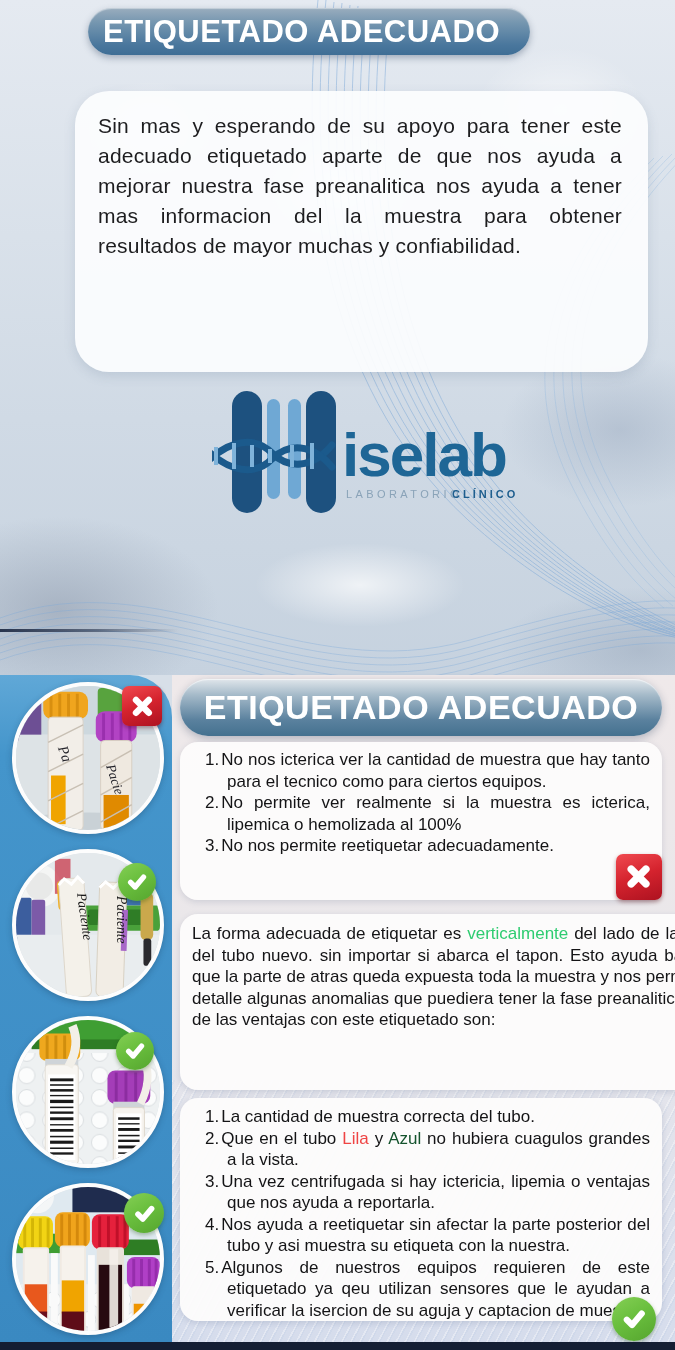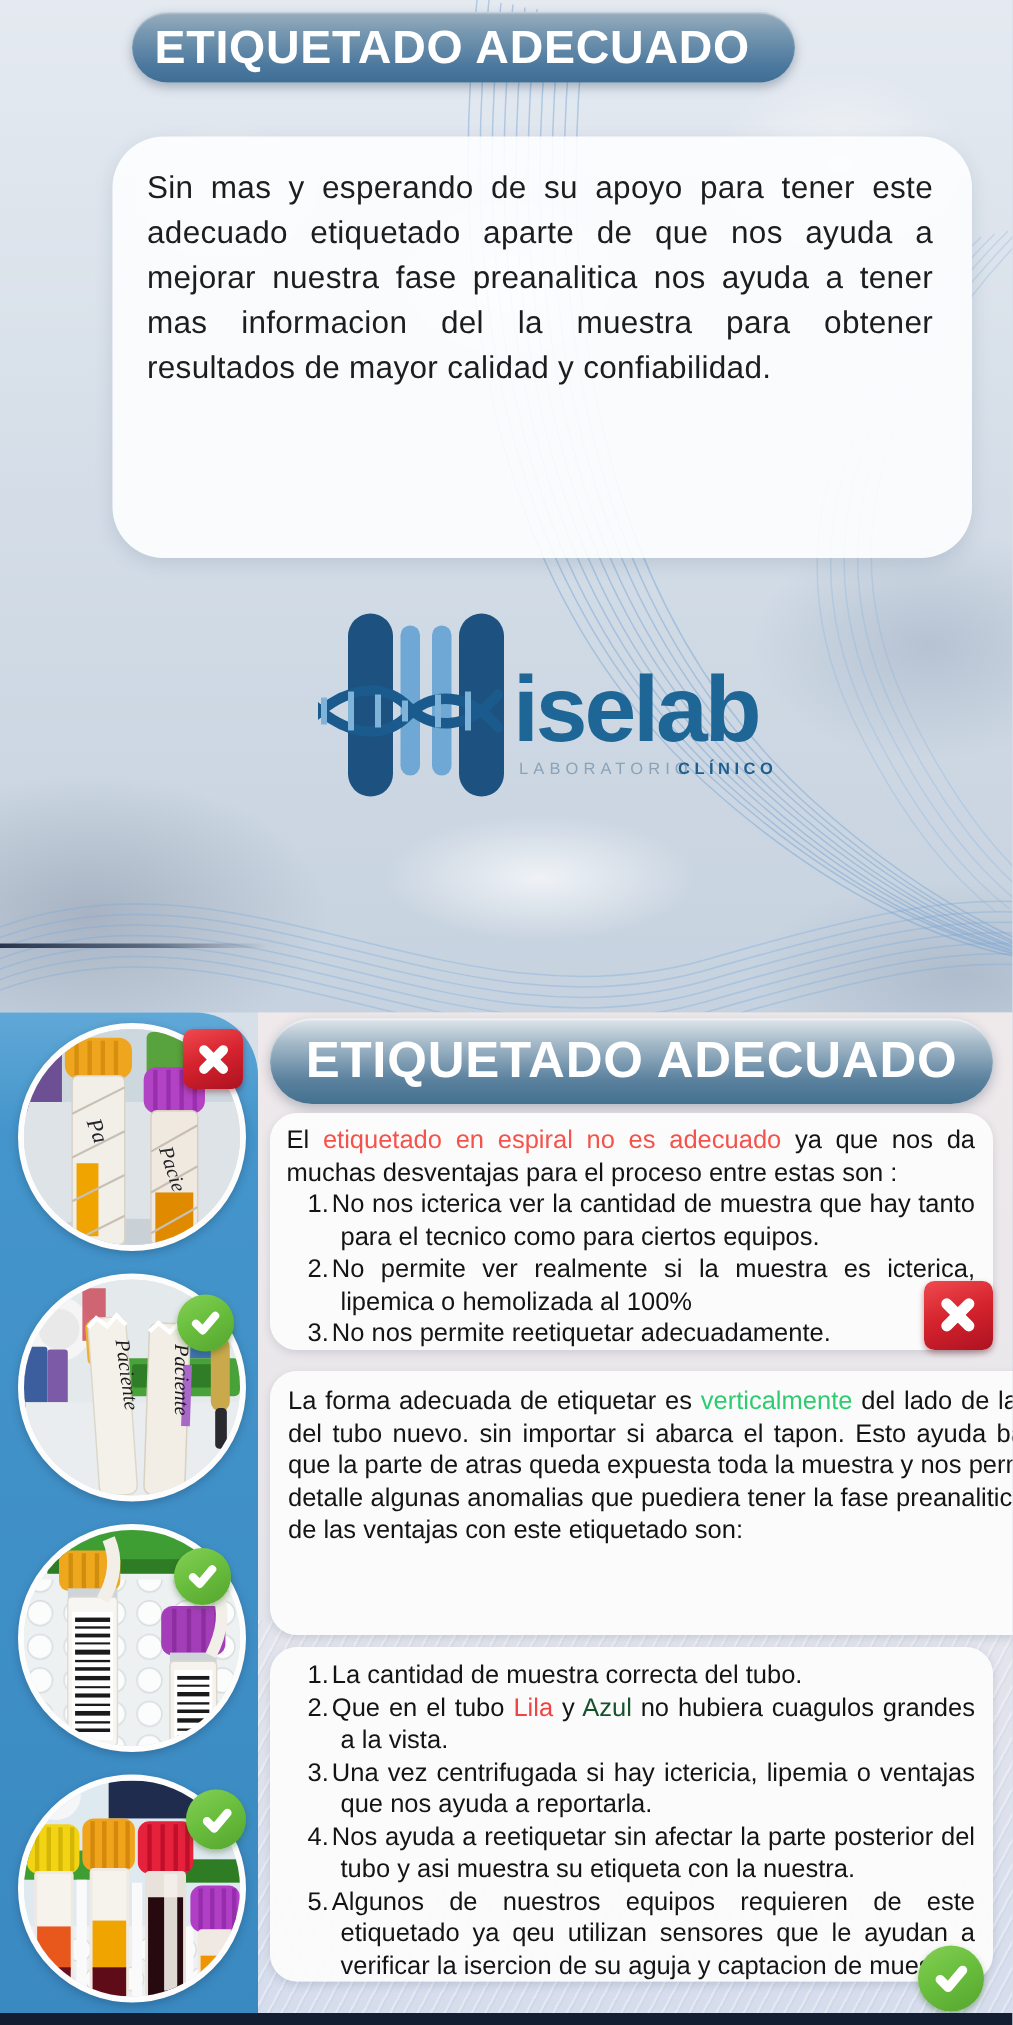--- a/index.html
+++ b/index.html
@@ -45,21 +45,21 @@
     background:rgba(252,253,254,.93);
     box-shadow:0 4px 12px rgba(90,110,140,.18);
     padding:20px 26px 0 23px;box-sizing:border-box;
   }
   .intro-card p{
     margin:0;font-size:21px;line-height:30px;color:#1d1d1f;
     text-align:justify;letter-spacing:.2px;
   }
 
   
-  .logo{left:212px;top:401px;width:318px;height:150px;text-decoration:underline;}
+  .logo{left:212px;top:383px;width:318px;height:150px;text-decoration:underline;}
 
   
   .left-panel{
     left:0;top:675px;width:172px;height:667px;
     background:linear-gradient(180deg,#60a8d7 0%,#4495cb 12%,#3f8fc7 60%,#3a89c1 100%);
     border-top-right-radius:42px;
   }
   .photo-wrap{width:152px;height:152px;left:12px;}
   .photo-circle{
     position:absolute;inset:0;border-radius:50%;
@@ -164,21 +164,21 @@
   </g>
 </svg>
 
 <div class="abs dark-shelf-line"></div>
 
 <div class="abs banner-top">
   <span>ETIQUETADO ADECUADO</span>
 </div>
 
 <div class="abs intro-card">
-  <p>Sin mas y esperando de su apoyo para tener este adecuado etiquetado aparte de que nos ayuda a mejorar nuestra fase preanalitica nos ayuda a tener mas informacion del la muestra para obtener resultados de mayor calidad y confiabilidad.</p>
+  <p>Sin mas y esperando de su apoyo para tener este adecuado etiquetado aparte de que nos ayuda a mejorar nuestra fase preanalitica nos ayuda a tener mas informacion del la muestra para obtener resultados de mayor muchas y confiabilidad.</p>
 </div>
 
 <div class="abs logo">
   <svg viewBox="0 0 318 150">
     <rect x="20" y="8" width="30" height="122" rx="15" fill="#1d517f"></rect>
     <rect x="55" y="16" width="13" height="100" rx="6.5" fill="#6fa8d4"></rect>
     <rect x="76" y="16" width="13" height="100" rx="6.5" fill="#6fa8d4"></rect>
     <rect x="94" y="8" width="30" height="122" rx="15" fill="#1d517f"></rect>
     <g>
       <path d="M-10,84 C18,54 44,54 60,70 C76,86 100,86 120,62" fill="none" stroke="#1b5a8c" stroke-width="7" stroke-linecap="round"></path>
@@ -448,21 +448,20 @@
       <path d="M10,19 L16,25 L27,12" stroke="#fff" stroke-width="7" fill="none" stroke-linecap="round" stroke-linejoin="round"></path>
     </svg>
   </div>
 </div>
 
 <div class="abs banner-bottom">
   <span>ETIQUETADO ADECUADO</span>
 </div>
 
 <div class="abs card card-1">
-  <p><span>El </span><span class="t-red">etiquetado en espiral no es adecuado</span><span> ya que nos da muchas desventajas para el proceso entre estas son :</span></p>
   <ol class="tight">
     <li><span>No nos icterica ver la cantidad de muestra que hay tanto para el tecnico como para ciertos equipos.</span></li>
     <li><span>No permite ver realmente si la muestra es icterica, lipemica o hemolizada al 100%</span></li>
     <li><span>No nos permite reetiquetar adecuadamente.</span></li>
   </ol>
 </div>
 <div class="badge badge-x abs card1-x">
   <svg viewBox="0 0 36 36">
     <line x1="10" y1="10" x2="26" y2="26" stroke="#fff" stroke-width="8" stroke-linecap="round"></line>
     <line x1="26" y1="10" x2="10" y2="26" stroke="#fff" stroke-width="8" stroke-linecap="round"></line>

